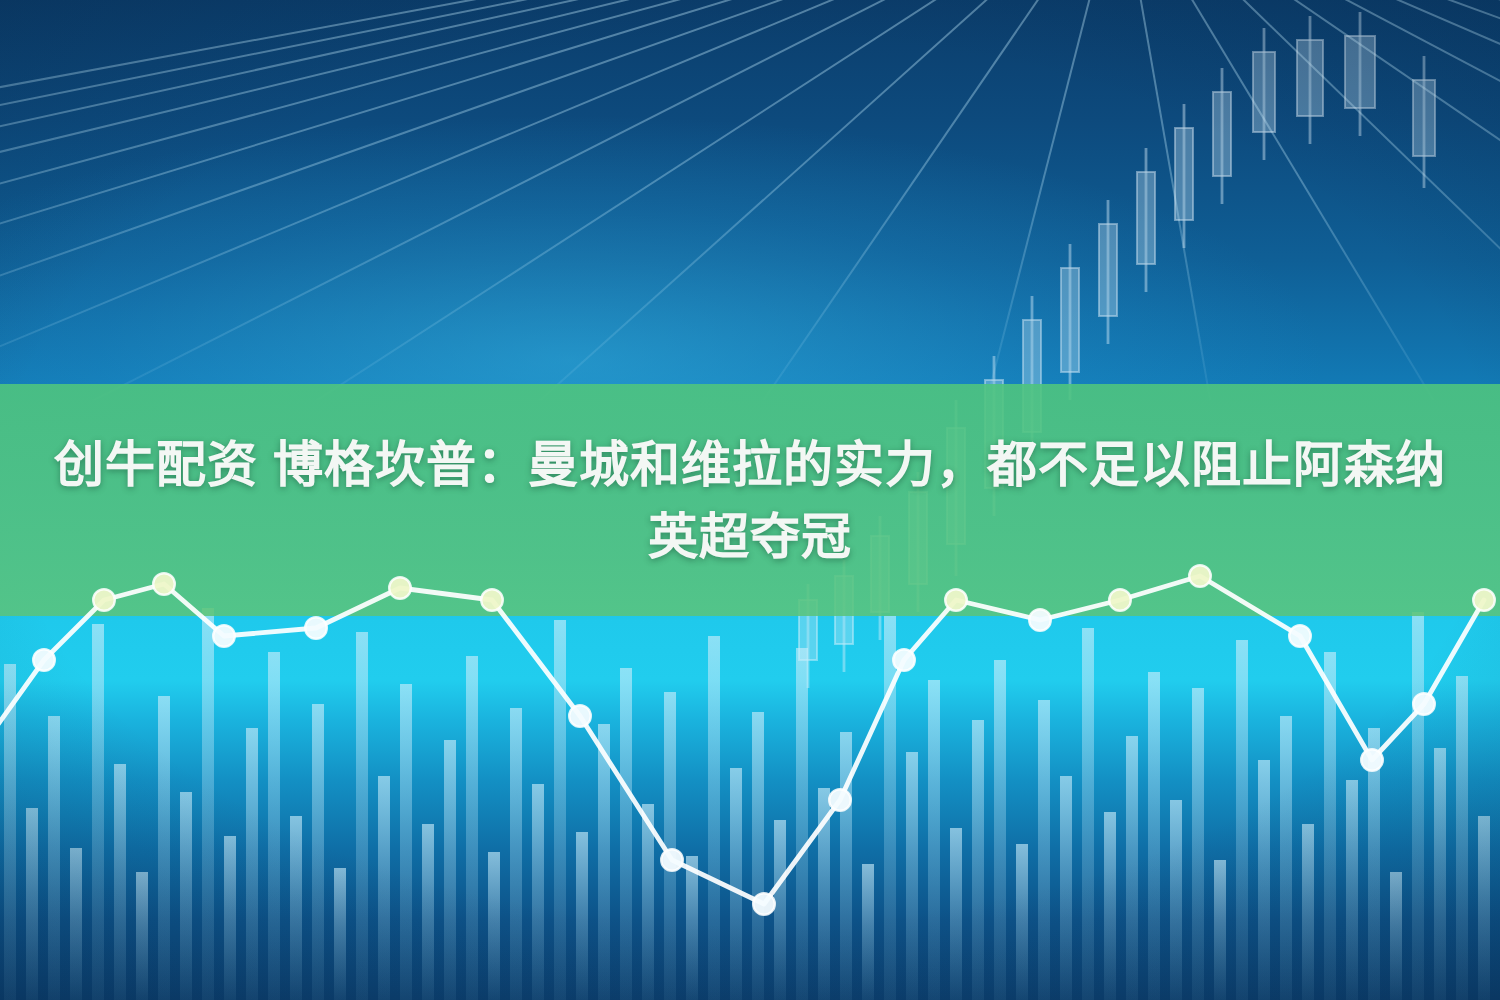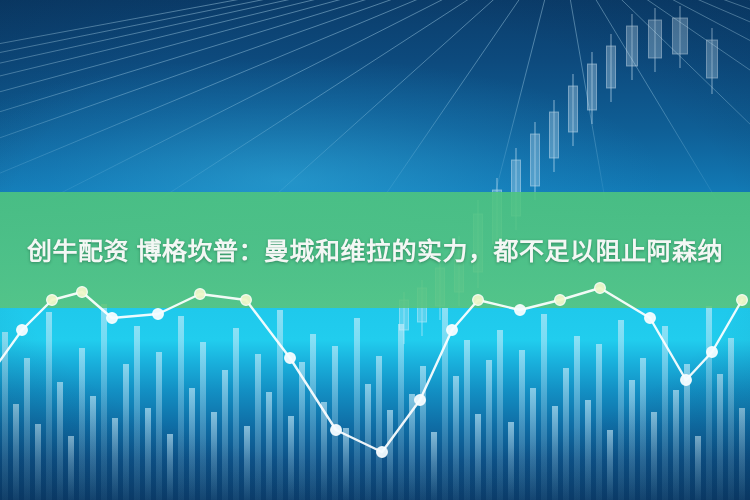--- a/index.html
+++ b/index.html
@@ -308,15 +308,16 @@
           <circle cx="650" cy="318" r="5.4" fill="#f4fcff" fill-opacity=".95" stroke="#ffffff" stroke-opacity=".85" stroke-width="1.2"></circle>
           <circle cx="686" cy="380" r="5.4" fill="#f4fcff" fill-opacity=".95" stroke="#ffffff" stroke-opacity=".85" stroke-width="1.2"></circle>
           <circle cx="712" cy="352" r="5.4" fill="#f4fcff" fill-opacity=".95" stroke="#ffffff" stroke-opacity=".85" stroke-width="1.2"></circle>
           <circle cx="742" cy="300" r="5.4" fill="#eef7c9" fill-opacity=".95" stroke="#ffffff" stroke-opacity=".85" stroke-width="1.2"></circle>
         </g>
     </g>
   </svg>
 
   <div id="headline">
     <span class="ln">创牛配资 博格坎普：曼城和维拉的实力，都不足以阻止阿森纳</span>
+    <span class="ln">英超夺冠</span>
   </div>
 
 </div>
 
 </body></html>

